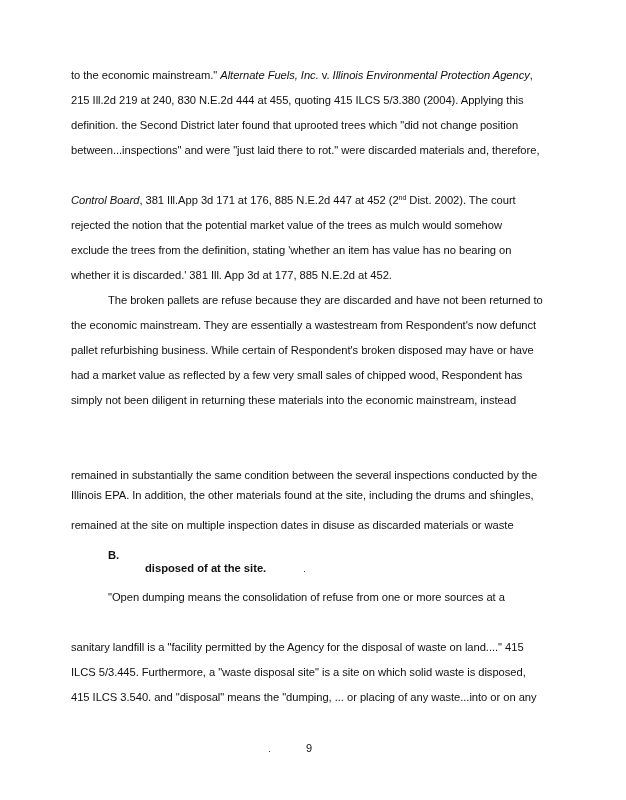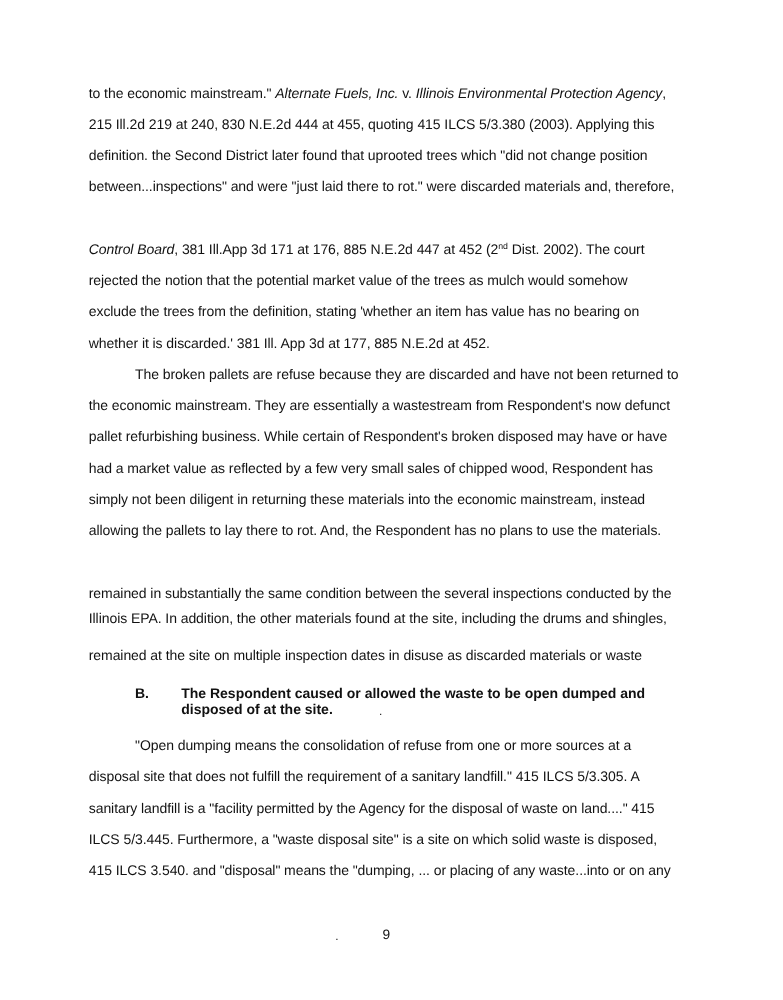--- a/index.html
+++ b/index.html
@@ -57,21 +57,21 @@
   </style>
 </head>
 <body>
 
 <div class="page">
 
   <div class="line" style="top:68px">
     <span>to the economic mainstream." </span><i>Alternate Fuels, Inc.</i><span> v. </span><i>Illinois Environmental Protection Agency</i><span>,</span>
   </div>
   <div class="line" style="top:93px">
-    <span>215 Ill.2d 219 at 240, 830 N.E.2d 444 at 455, quoting 415 ILCS 5/3.380 (2003). Applying this</span>
+    <span>215 Ill.2d 219 at 240, 830 N.E.2d 444 at 455, quoting 415 ILCS 5/3.380 (2004). Applying this</span>
   </div>
   <div class="line" style="top:118px">
     <span>definition.  the Second District later found that uprooted trees which "did not change position</span>
   </div>
   <div class="line" style="top:143px">
     <span>between...inspections" and were "just laid there to rot." were discarded materials and, therefore,</span>
   </div>
   <div class="line" style="top:193px">
     <i>Control Board</i><span>, 381 Ill.App 3d 171 at 176, 885 N.E.2d 447 at 452 (2</span><sup>nd</sup><span> Dist. 2002). The court</span>
   </div>
@@ -93,45 +93,38 @@
   </div>
   <div class="line" style="top:343px">
     <span>pallet refurbishing business. While certain of Respondent's broken disposed may have or have</span>
   </div>
   <div class="line" style="top:368px">
     <span>had a market value as reflected by a few very small sales of chipped wood, Respondent has</span>
   </div>
   <div class="line" style="top:393px">
     <span>simply not been diligent in returning these materials into the economic mainstream, instead</span>
   </div>
-  <div class="line" style="top:418px">
-    <span>allowing the pallets to lay there to rot. And, the Respondent has no plans to use the materials.</span>
-  </div>
   <div class="stray-dot" style="left:387px; top:472px"></div>
   <div class="line" style="top:468px">
     <span>remained in substantially the same condition between the several inspections conducted by the</span>
   </div>
   <div class="stray-dot" style="left:497px; top:490px"></div>
   <div class="line" style="top:488px">
     <span>Illinois EPA. In addition, the other materials found at the site, including the drums and shingles,</span>
   </div>
   <div class="line" style="top:518px">
     <span>remained at the site on multiple inspection dates in disuse as discarded materials or waste</span>
   </div>
 
   <div class="heading heading-letter" style="top:549px">B.</div>
-  <div class="heading heading-text" style="top:549px">The Respondent caused or allowed the waste to be open dumped and</div>
   <div class="heading heading-text" style="top:562px">disposed of at the site.</div>
   <div class="stray-dot" style="left:304px; top:571px"></div>
 
   <div class="line indent" style="top:590px">
     <span>"Open dumping means the consolidation of refuse from one or more sources at a</span>
-  </div>
-  <div class="line" style="top:615px">
-    <span>disposal site that does not fulfill the requirement of a sanitary landfill." 415 ILCS 5/3.305. A</span>
   </div>
   <div class="line" style="top:640px">
     <span>sanitary landfill is a "facility permitted by the Agency for the disposal of waste on land...." 415</span>
   </div>
   <div class="line" style="top:665px">
     <span>ILCS 5/3.445. Furthermore, a "waste disposal site" is a site on which solid waste is disposed,</span>
   </div>
   <div class="line" style="top:690px">
     <span>415 ILCS 3.540. and "disposal" means the "dumping, ... or placing of any waste...into or on any</span>
   </div>

